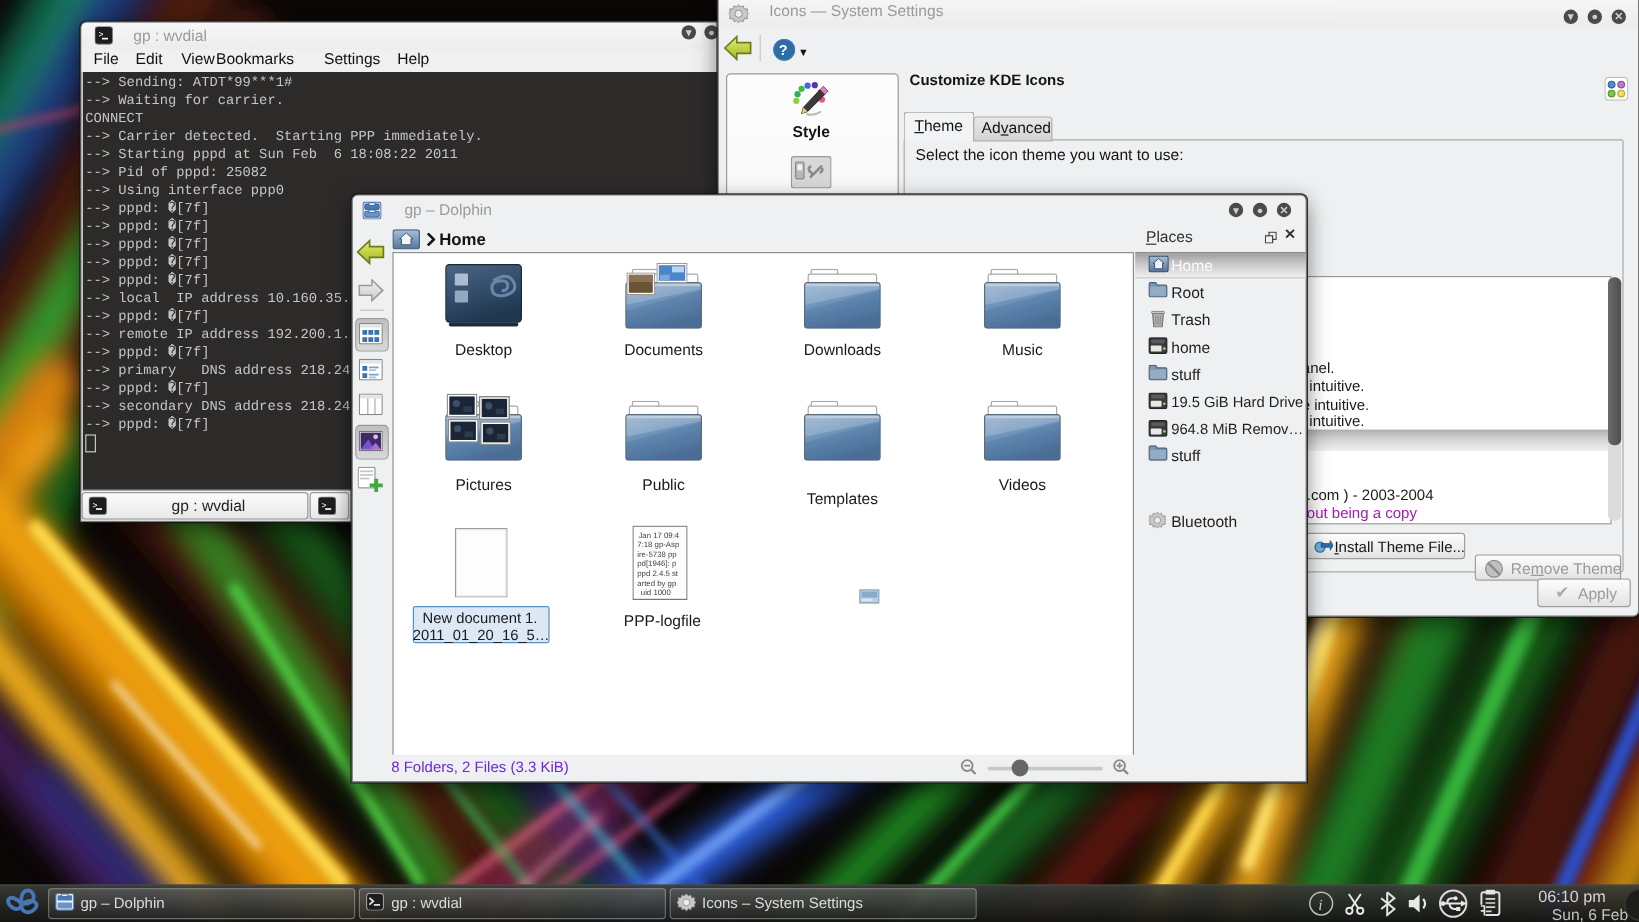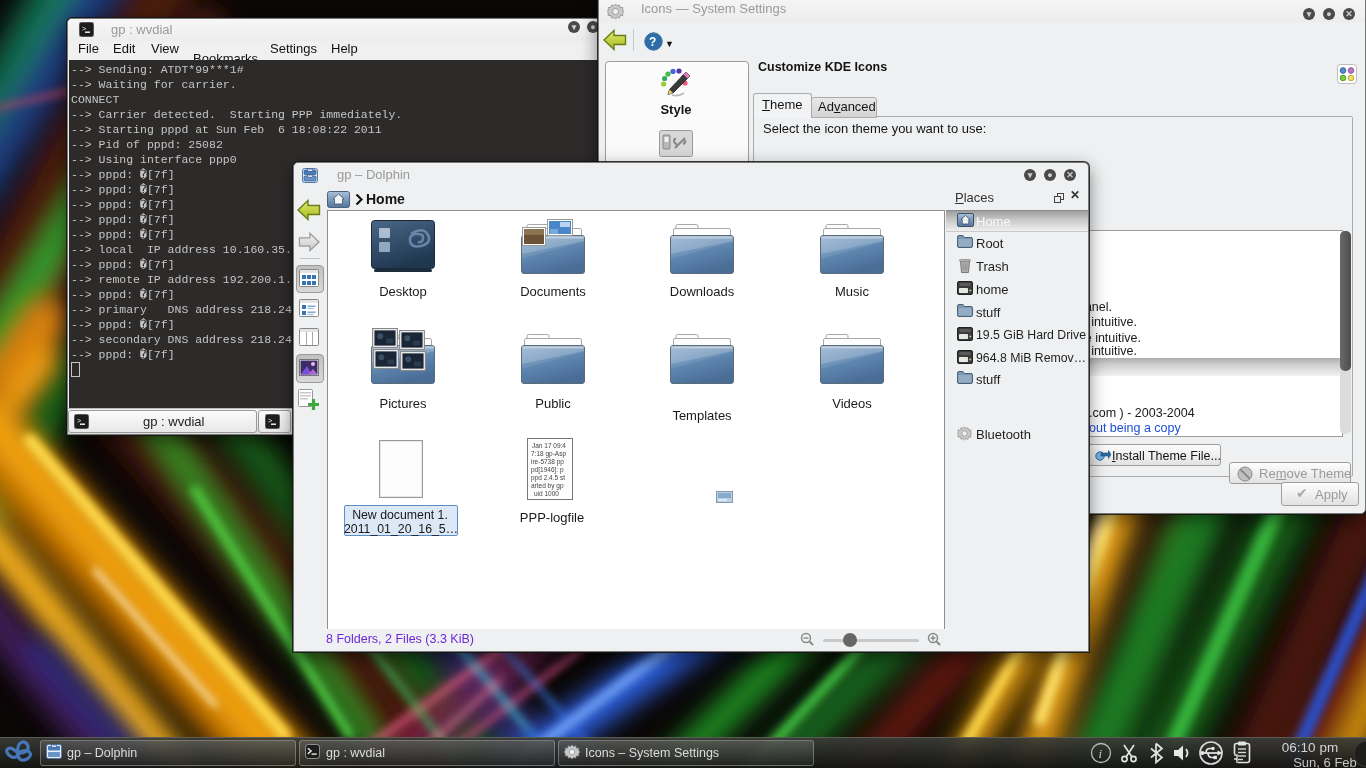--- a/index.html
+++ b/index.html
@@ -192,21 +192,21 @@
         </div>
         <div class="wbtn">
           <span>✕</span>
         </div>
       </div>
   </div>
   <div style="position:absolute;left:0;top:22px;right:0;height:19px;background:#f0f0f0;font-size:13px;color:#111;">
     <span style="position:absolute;left:10px;">File</span>
       <span style="position:absolute;left:45px;">Edit</span>
       <span style="position:absolute;left:83px;">View</span>
-      <span style="position:absolute;left:125px;margin-top:10px;">Bookmarks</span>
+      <span style="position:absolute;left:112px;">Bookmarks</span>
       <span style="position:absolute;left:202px;">Settings</span>
       <span style="position:absolute;left:263px;">Help</span>
   </div>
   <pre id="termtext" style="position:absolute;left:1px;top:41px;width:530px;height:367px;margin:0;background:#2d2a2a;color:#c5c5c5;font-family:'Liberation Mono',monospace;font-size:11.5px;line-height:15px;overflow:hidden;padding:2px 0 0 2px;">--&gt; Sending: ATDT*99***1#
 --&gt; Waiting for carrier.
 CONNECT
 --&gt; Carrier detected.  Starting PPP immediately.
 --&gt; Starting pppd at Sun Feb  6 18:08:22 2011
 --&gt; Pid of pppd: 25082
 --&gt; Using interface ppp0
@@ -310,21 +310,21 @@
   <span style="position:absolute;left:219px;top:104px;font-size:13px;color:#141414;">Ad<u>v</u>anced</span>
   <span style="position:absolute;left:164px;top:126px;font-size:13px;color:#141414;">Select the icon theme you want to use:</span>
 
   <div style="position:absolute;left:162px;top:235px;width:580px;height:205px;background:#fff;border:1px solid #9c9c9c;">
     <span style="position:absolute;right:230px;top:69px;font-size:12.5px;color:#1a1a1a;">anel.</span>
     <span style="position:absolute;right:205px;top:84px;font-size:12.5px;color:#1a1a1a;">intuitive.</span>
     <span style="position:absolute;right:201px;top:100px;font-size:12.5px;color:#1a1a1a;">e intuitive.</span>
     <span style="position:absolute;right:205px;top:113px;font-size:12.5px;color:#1a1a1a;">intuitive.</span>
     <div style="position:absolute;left:0;top:127px;width:100%;height:18px;background:linear-gradient(#adadad,#d0d0d0 40%,#f2f2f2);"></div>
     <span style="position:absolute;left:327px;top:175px;font-size:12.5px;color:#1a1a1a;">.com ) - 2003-2004</span>
-    <span style="position:absolute;left:327px;top:190px;font-size:12.5px;color:#1d4ed8;">out being a copy</span>
+    <span style="position:absolute;left:327px;top:190px;font-size:12.5px;color:#a21caf;">out being a copy</span>
   </div>
   <div style="position:absolute;left:741px;top:236px;width:11px;height:203px;background:#dcdcdc;border-radius:5px;">
     <div style="position:absolute;left:0;top:0;width:11px;height:140px;background:linear-gradient(90deg,#6a6a6a,#4d4d4d);border-radius:5px;"></div>
   </div>
 
   <div class="ssbtn" style="left:489px;top:449px;width:133px;">
     <svg width="16" height="14" style="position:absolute;left:6px;top:4px;" viewBox="0 0 16 14">
         <circle cx="5" cy="7" r="4.2" fill="#7ab0e0" stroke="#2d6da8"></circle>
         <path d="M6 4 L13.5 4 L13.5 1.5 L16 5.5 L13.5 9.5 L13.5 7 L6 7 Z" fill="#2d6da8" stroke="#1d4a78" stroke-width="0.6"></path>
       </svg>

